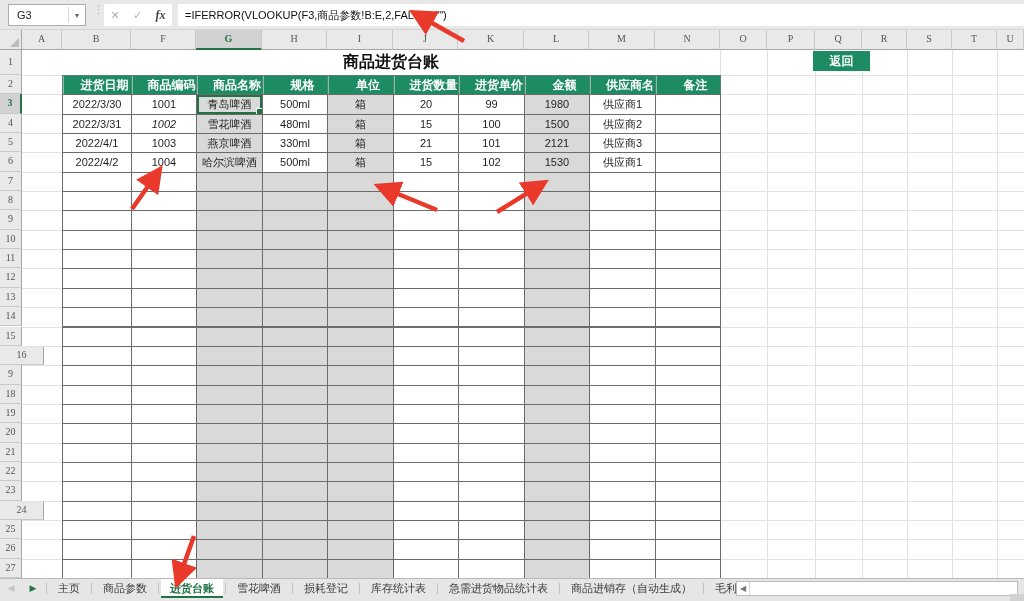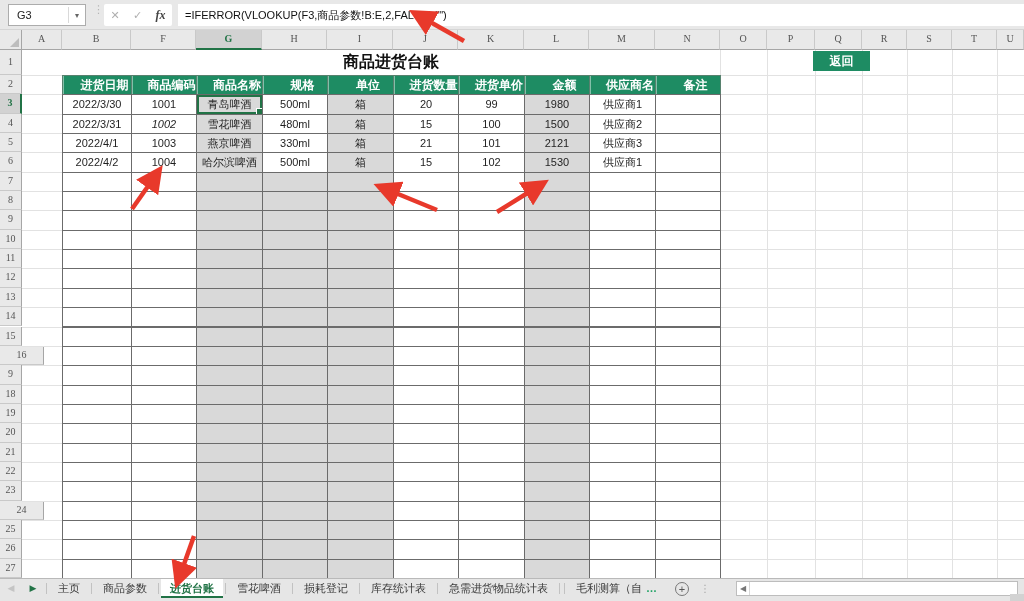--- a/index.html
+++ b/index.html
@@ -446,20 +446,21 @@
         <div class="tab active">进货台账</div>
         <span class="tabsep"></span>
         <div class="tab">雪花啤酒</div>
         <span class="tabsep"></span>
         <div class="tab">损耗登记</div>
         <span class="tabsep"></span>
         <div class="tab">库存统计表</div>
         <span class="tabsep"></span>
         <div class="tab">急需进货物品统计表</div>
         <span class="tabsep"></span>
+        <div class="tab">商品进销存（自动生成）</div>
         <span class="tabsep"></span>
         <div class="tab">毛利测算（自<span class="ellip"> …</span></div>
       </div>
     <div id="addsheet">+</div>
     <div class="tab-dots">⋮</div>
   </div>
   <div id="hscroll">
     <div class="sb-arrow">◀</div>
   </div>
   <div id="bottomstrip"></div>

